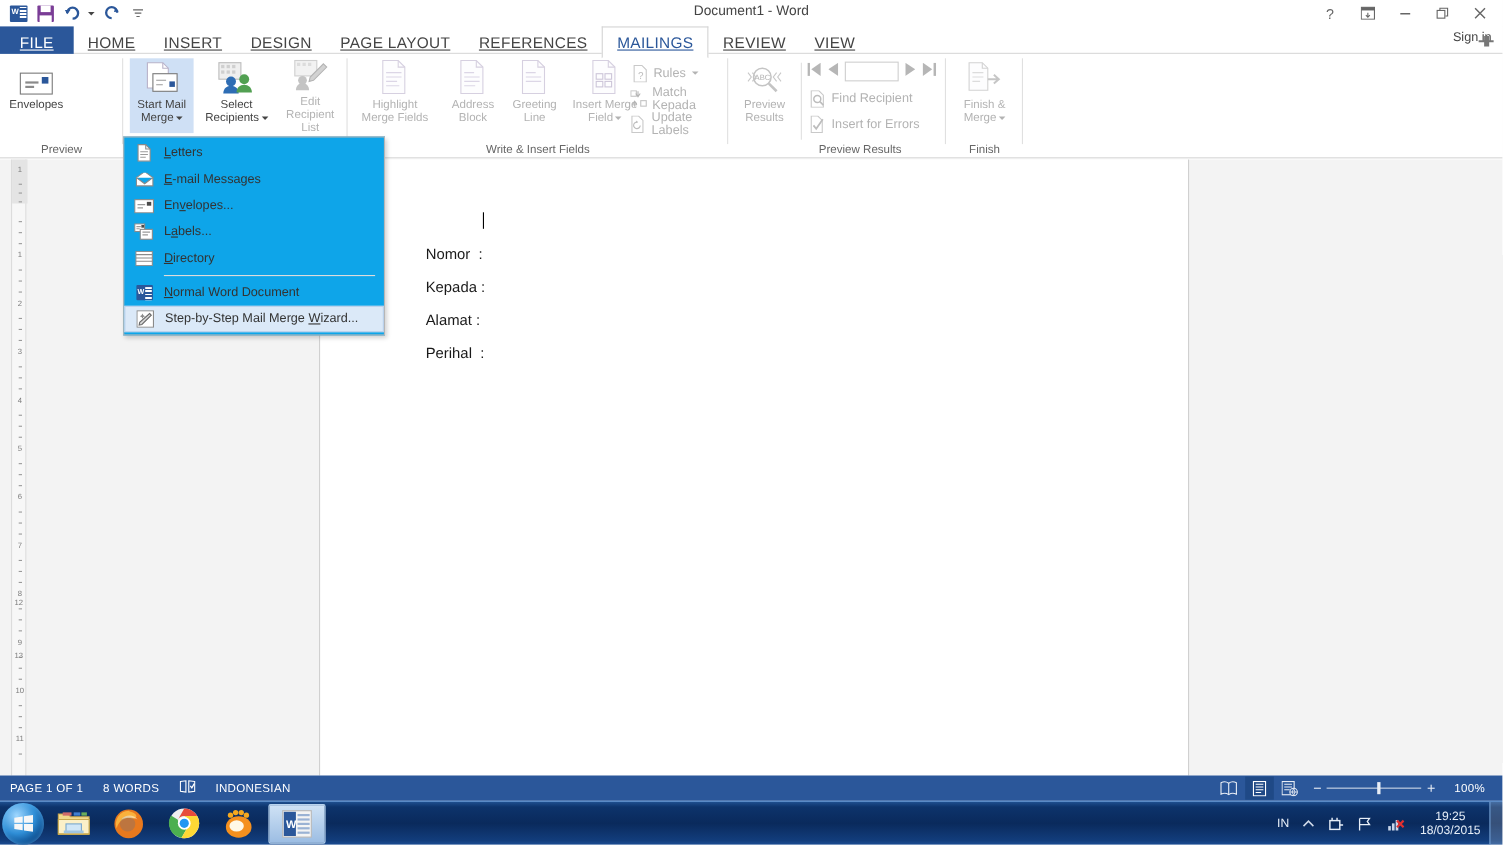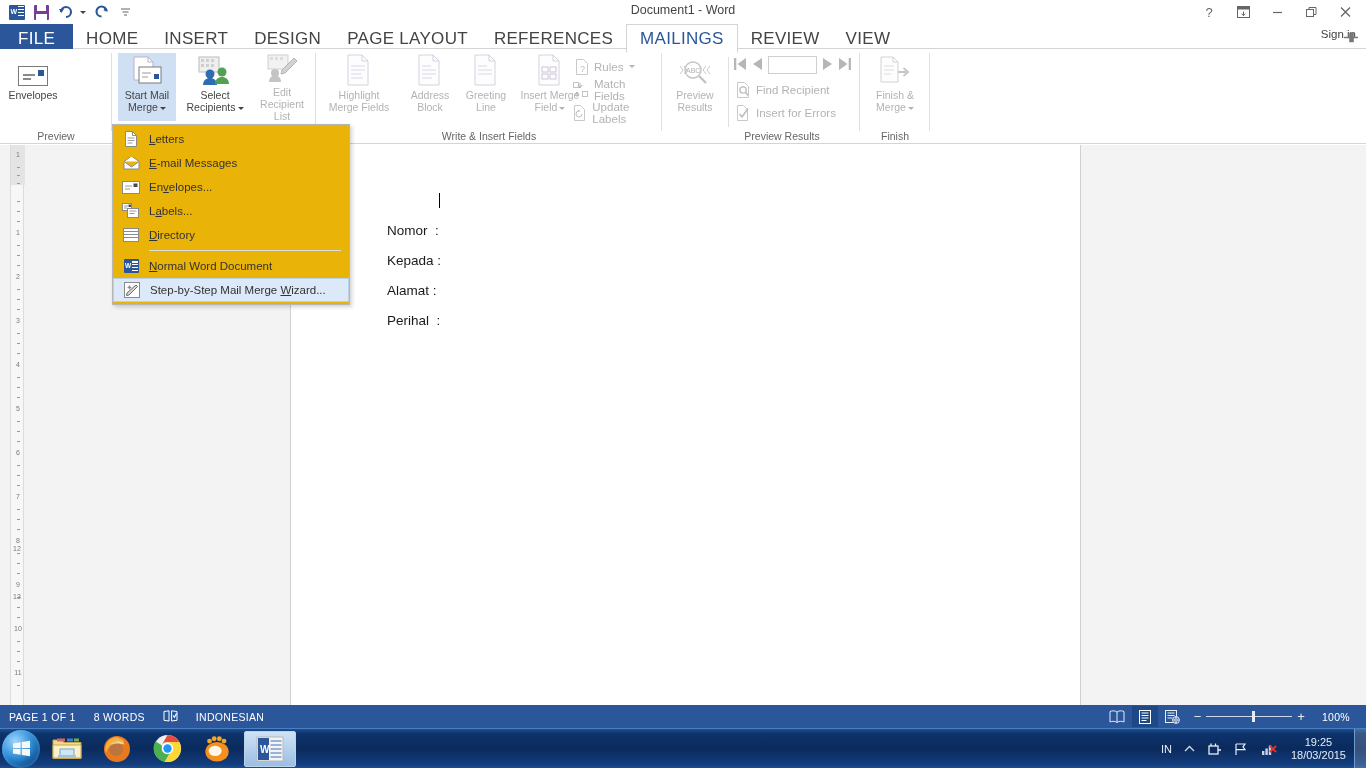--- a/index.html
+++ b/index.html
@@ -38,22 +38,22 @@
   #wincontrols { position:absolute; right:4px; top:0; height:24px; display:flex; align-items:center; }
   .wc { width:34px; height:22px; display:flex; align-items:center; justify-content:center; font-size:13px; color:#666; cursor:default;}
 
   
   #tabbar {
     position:absolute; left:0; top:24px; width:1366px; height:25px;
     background:#fff; border-bottom:1px solid #d4d4d4;
   }
   .tabs { position:absolute; left:0; top:0; display:flex; align-items:stretch; height:25px; }
   .tab {
-    padding:0 13px; display:flex; align-items:center; font-size:17px; letter-spacing:.3px;
-    color:#444; cursor:default; height:29px; position:relative;
+    padding:0 13px; display:flex; align-items:center; font-size:14px; letter-spacing:.3px;
+    color:#444; cursor:default; height:29px; position:relative;text-decoration:underline;
   }
   .tab.file { background:#2b579a; color:#fff; padding:0 18px; }
   .tab.active {
     color:#2b579a; background:#fff;
     border-left:1px solid #d4d4d4; border-right:1px solid #d4d4d4; border-top:1px solid #d4d4d4;
     border-bottom:1px solid #fff; margin-bottom:-1px; z-index:3;
   }
   #signin { position:absolute; right:10px; top:4px; font-size:11.5px; color:#444; cursor:default; }
 
   
@@ -84,21 +84,21 @@
   }
   .smallbtn .sic { width:17px; height:17px; display:flex; align-items:center; justify-content:center; }
   .env-ico { width:30px;height:20px;border:1px solid #7a7a7a;background:#fff;position:relative;}
   .env-ico .l1{position:absolute;left:4px;top:7px;width:12px;height:1.5px;background:#8a8a8a;}
   .env-ico .l2{position:absolute;left:4px;top:11px;width:8px;height:1.5px;background:#8a8a8a;}
   .env-ico .st{position:absolute;right:3px;top:3px;width:6px;height:6px;background:#2b579a;}
 
   
   #mmenu {
     position:absolute; left:112px; top:124px; width:238px;
-    background:#eab308; border:1px solid #b6b6b6; box-shadow:2px 2px 4px rgba(0,0,0,.18);
+    background:#0ea5e9; border:1px solid #b6b6b6; box-shadow:2px 2px 4px rgba(0,0,0,.18);
     z-index:50; padding:2px 0;
   }
   .mitem {
     height:24px; display:flex; align-items:center; font-size:11.5px; color:#333;
     cursor:default; padding-left:4px;
   }
   .mitem .mic { width:28px; display:flex; align-items:center; justify-content:center; }
   .mitem .mtx { padding-left:4px; }
   .mitem.sel { background:#dbe9f8; border:1px solid #b8d0ea; height:24px; }
   .msep { height:1px; background:#dcdcdc; margin:3px 8px 3px 36px; }
@@ -369,21 +369,21 @@
     </div>
     <div class="smallbtn" style="left:254px; top:29px;">
       <span class="sic">
         <svg width="16" height="16" viewBox="0 0 16 16">
             <rect x="0.5" y="0.5" width="5" height="5" fill="none" stroke="#c4c4c4"></rect>
             <rect x="9.5" y="9.5" width="5" height="5" fill="none" stroke="#c4c4c4"></rect>
             <path d="M7 1v5 M9 3l-2 3-2-3" fill="none" stroke="#b4b4b4"></path>
             <path d="M4 15v-5 M2 13l2-3 2 3" fill="none" stroke="#b4b4b4"></path>
           </svg>
       </span>
-      <span>Match Fields</span>
+      <span>Match Kepada</span>
     </div>
     <div class="smallbtn" style="left:254px; top:52px;">
       <span class="sic">
         <svg width="15" height="16" viewBox="0 0 15 16">
             <path d="M1.5 .5h6l4 4v11h-10z" fill="#fff" stroke="#c9c9c9"></path>
             <path d="M9 9a3 3 0 1 1-2.5-3" fill="none" stroke="#bdbdbd"></path>
             <path d="M5.5 4.5 L7 6.2 L5 7 Z" fill="#bdbdbd"></path>
           </svg>
       </span>
       <span>Update Labels</span>

